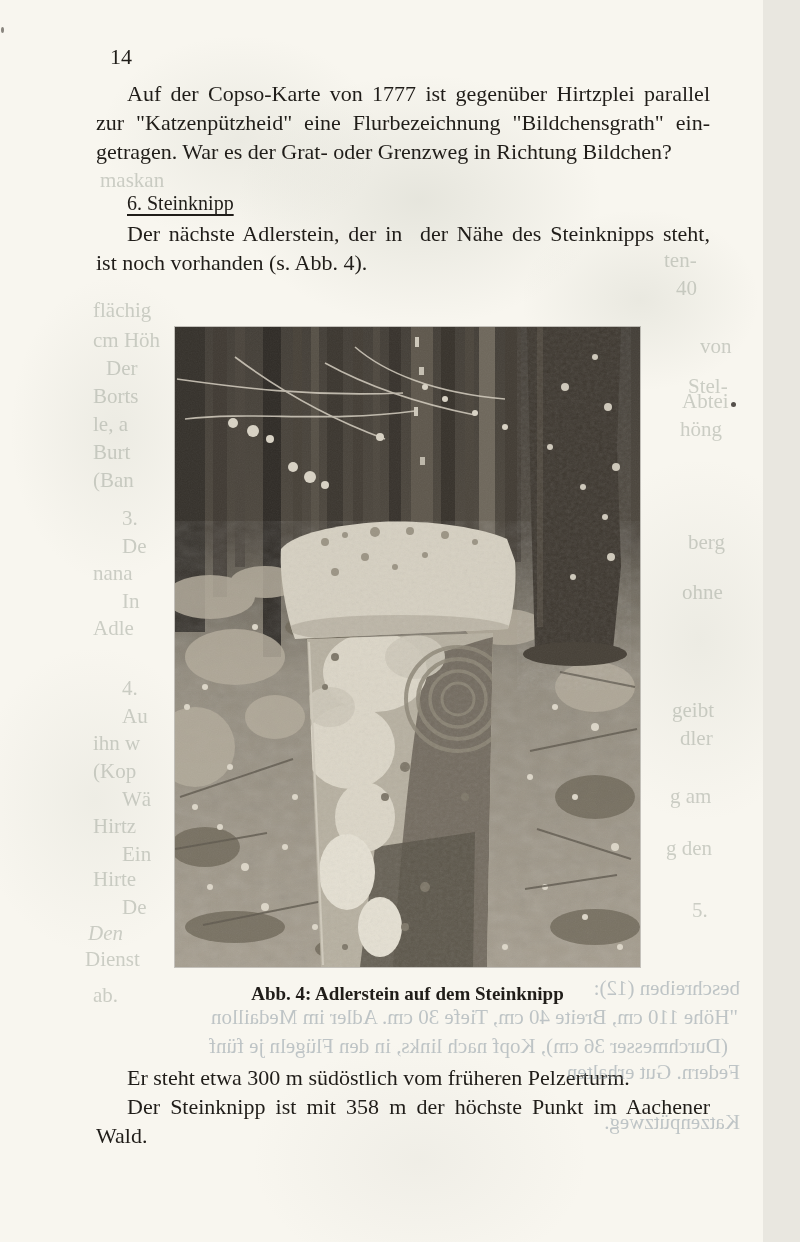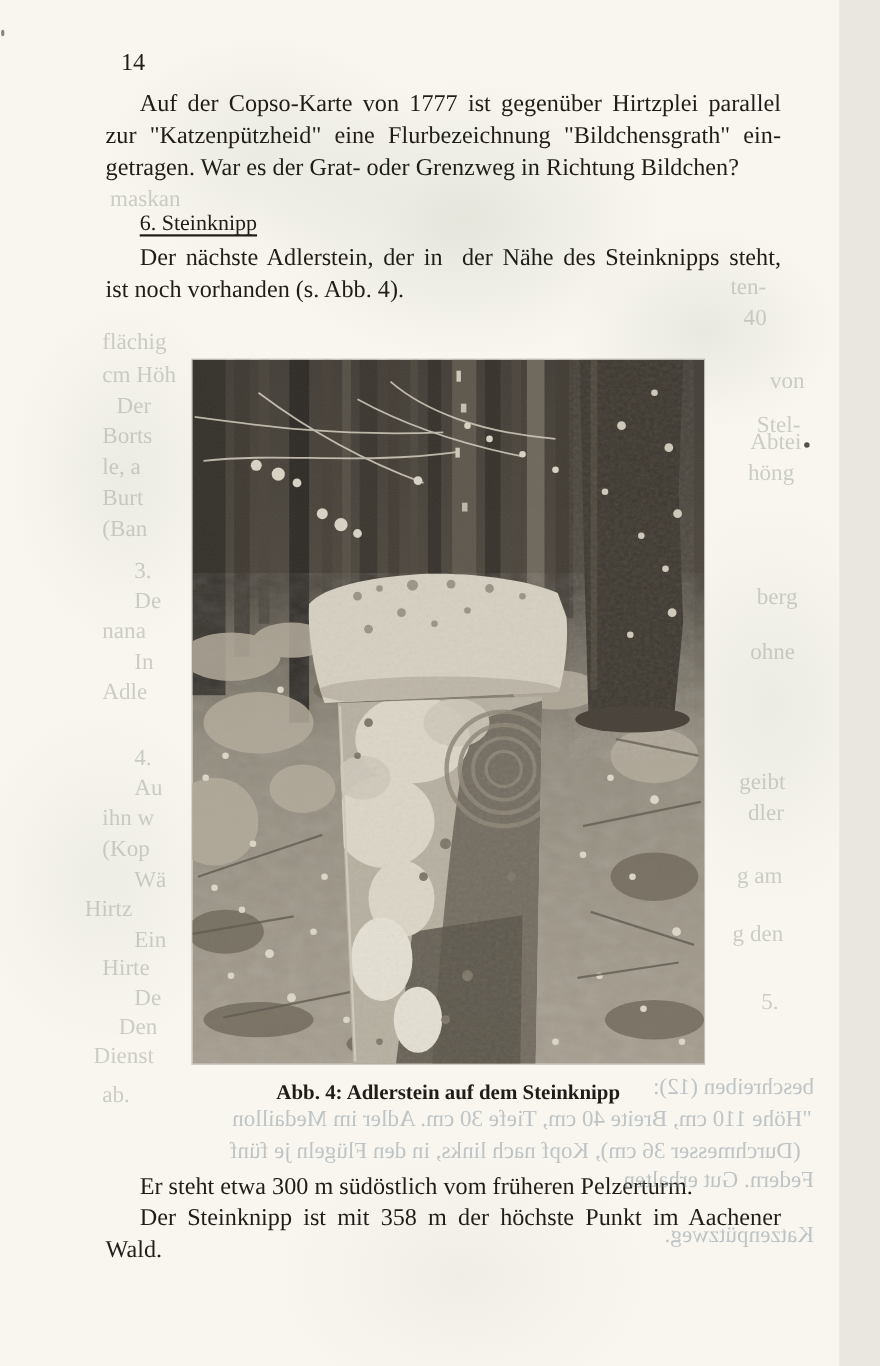--- a/index.html
+++ b/index.html
@@ -330,27 +330,27 @@
       <span class="bleed" style="left: 682px; top: 580px;">ohne</span>
       <span class="bleed" style="left: 93px; top: 616px;">Adle</span>
       <span class="bleed" style="left: 122px; top: 676px;">4.</span>
       <span class="bleed" style="left: 122px; top: 704px;">Au</span>
       <span class="bleed" style="left: 672px; top: 698px;">geibt</span>
       <span class="bleed" style="left: 93px; top: 731px;">ihn w</span>
       <span class="bleed" style="left: 680px; top: 726px;">dler</span>
       <span class="bleed" style="left: 93px; top: 759px;">(Kop</span>
       <span class="bleed" style="left: 122px; top: 787px;">Wä</span>
       <span class="bleed" style="left: 670px; top: 784px;">g am</span>
-      <span class="bleed" style="left: 77px; top: 814px; text-align: center;">Hirtz</span>
+      <span class="bleed" style="left: 93px; top: 814px; text-align: center;">Hirtz</span>
       <span class="bleed" style="left: 122px; top: 842px;">Ein</span>
       <span class="bleed" style="left: 666px; top: 836px;">g den</span>
       <span class="bleed" style="left: 93px; top: 867px;">Hirte</span>
       <span class="bleed" style="left: 122px; top: 895px;">De</span>
       <span class="bleed" style="left: 692px; top: 898px;">5.</span>
-      <span class="bleed" style="left: 108px; top: 921px;">Den</span>
+      <span class="bleed" style="left: 88px; top: 921px; font-style: italic;">Den</span>
       <span class="bleed" style="left: 85px; top: 947px;">Dienst</span>
       <span class="bleed" style="left: 93px; top: 983px; text-align: right;">ab.</span>
       <span class="bleed mir" style="left: 575px; top: 976px; width: 165px;">beschreiben (12):</span>
       <span class="bleed mir" style="left: 98px; top: 1005px; width: 640px;">"Höhe 110 cm, Breite 40 cm, Tiefe 30 cm. Adler im Medaillon</span>
       <span class="bleed mir" style="left: 90px; top: 1034px; width: 638px;">(Durchmesser 36 cm), Kopf nach links, in den Flügeln je fünf</span>
       <span class="bleed mir" style="left: 560px; top: 1060px; width: 180px;">Federn. Gut erhalten</span>
       <span class="bleed mir" style="left: 600px; top: 1110px; width: 140px;">Katzenpützweg.</span>
     </div>
 
   <div class="speck s1"></div>

